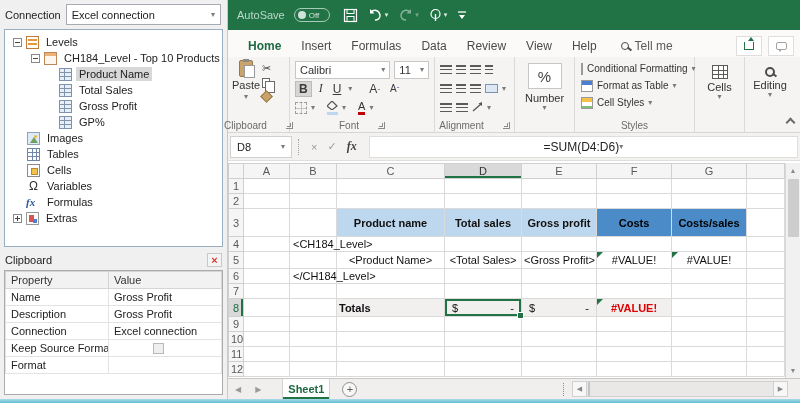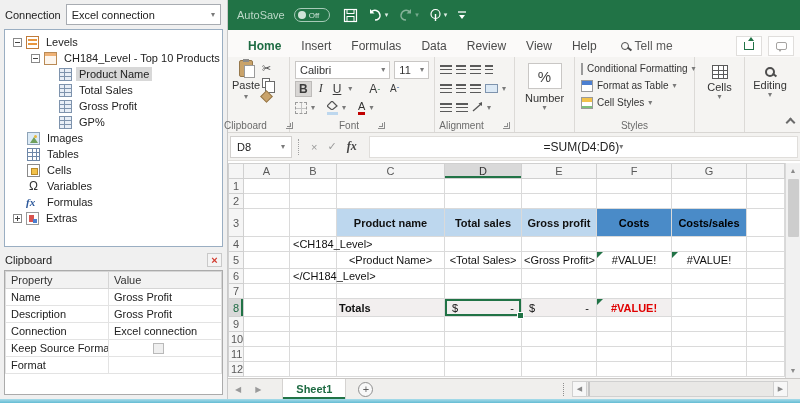--- a/index.html
+++ b/index.html
@@ -147,21 +147,21 @@
   td.selcell{box-shadow:inset 0 0 0 2px #217346}
   td.selcell::after{content:"";position:absolute;right:-3px;bottom:-3px;width:5px;height:5px;background:#217346;border:1px solid #fff;z-index:4}
   .acct{display:flex;justify-content:space-between;padding:0 5px}
   .vscroll{position:absolute;right:0;top:0;width:15px;height:215px;background:#F1F1F1;border-left:1px solid #D8D8D8;display:flex;flex-direction:column;align-items:center}
   .sarrow{width:15px;height:15px;display:flex;align-items:center;justify-content:center;color:#8A8A8A;font-size:7px;flex:none}
   .vthumb{width:11px;height:58px;background:#CDCDCD;border-radius:1px;margin-top:1px}
   .vfill{flex:1}
 
   .tabbar{position:absolute;left:0;top:378px;right:0;height:21px;background:#F0EFED;border-top:1px solid #C9C7C5;display:flex;align-items:center}
   .nav{color:#9A9A9A;font-size:8px;padding:0 7px}
-  .sheet-tab{height:100%;background:#fff;color:#1E6B43;font-weight:bold;display:flex;align-items:center;padding:0 13px;border-right:1px solid #D5D3D1;border-left:1px solid #D5D3D1;box-shadow:inset 0 -2px 0 #217346;margin-left:14px}
+  .sheet-tab{height:100%;background:#fff;color:#1E6B43;font-weight:bold;display:flex;align-items:center;padding:0 5px;border-right:1px solid #D5D3D1;border-left:1px solid #D5D3D1;box-shadow:inset 0 -2px 0 #217346;margin-left:14px}
   .addsheet{width:15px;height:15px;border:1px solid #8F8F8F;border-radius:50%;color:#5F5F5F;display:flex;align-items:center;justify-content:center;font-size:11px;margin-left:12px;background:#F8F8F8}
   .hscroll{position:absolute;right:12px;top:2px;height:16px;width:216px;display:flex;align-items:center}
   .hbtn{width:15px;height:16px;background:#F7F7F7;border:1px solid #D0D0D0;color:#8A8A8A;font-size:7px;display:flex;align-items:center;justify-content:center}
   .htrack{flex:1;height:16px;background:#E9E8E6;border-top:1px solid #D0D0D0;border-bottom:1px solid #D0D0D0;padding:1px}
   .hthumb{height:12px;background:#fff;border:1px solid #C4C4C4;width:98%}
   .dots3{position:absolute;right:236px;top:4px;height:13px;border-left:1px dotted #8F8F8F}
   .bottom-strip{position:absolute;left:0;top:399px;width:800px;height:4px;background:linear-gradient(to bottom,#A9DCEA,#64BCD4)}
 </style>
 </head>
 <body>

